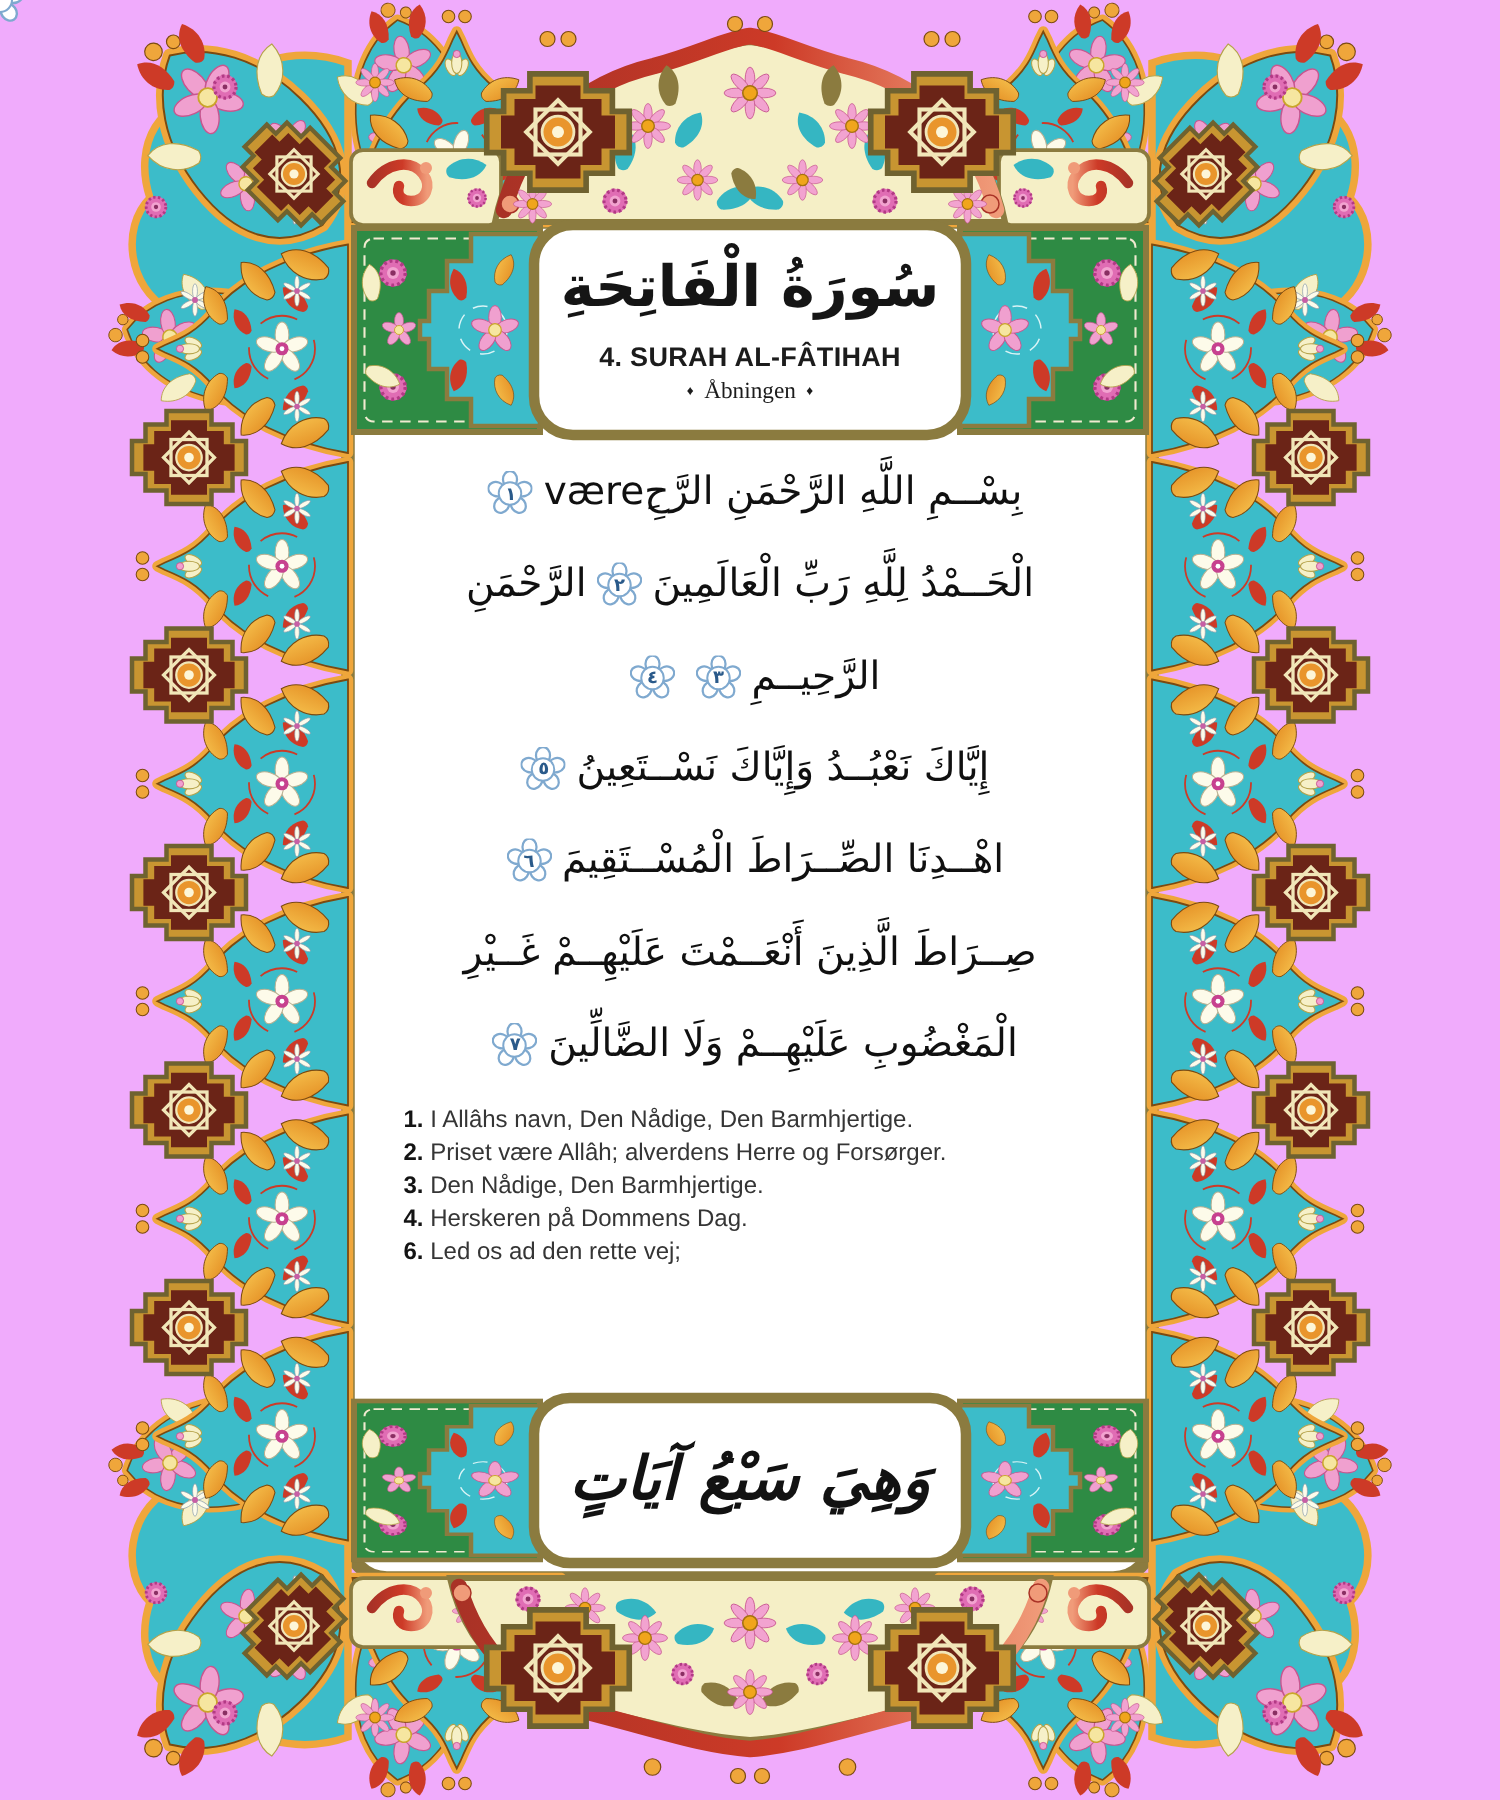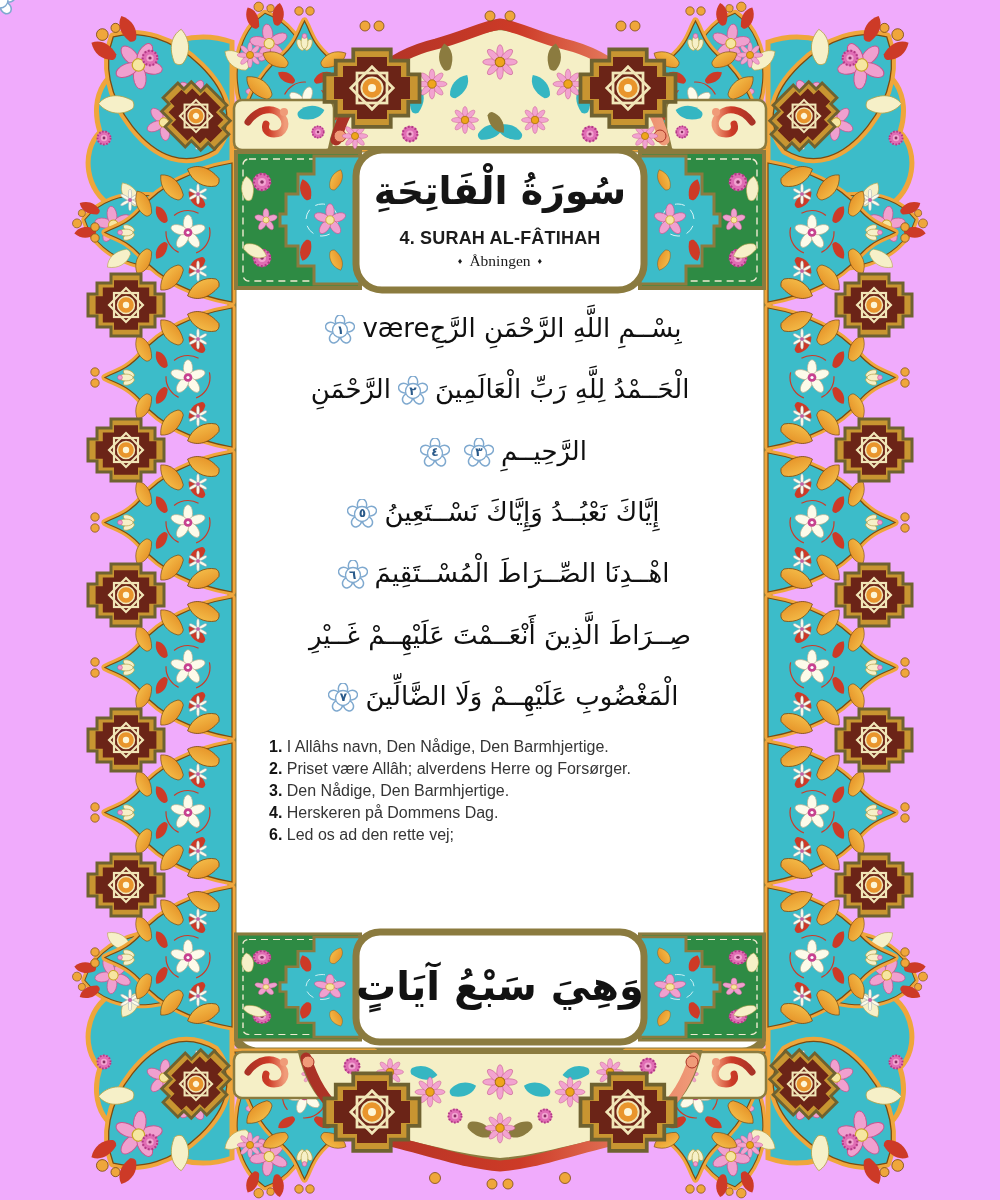--- a/index.html
+++ b/index.html
@@ -25,21 +25,21 @@
   .ayah-marker .num{position:absolute;left:0;top:0;width:30px;height:30px;display:flex;align-items:center;
                     justify-content:center;font-family:"DejaVu Sans",sans-serif;font-weight:bold;font-size:12px;
                     color:#2a5a8a;padding-bottom:1px;box-sizing:border-box;}
 
   
   .translation{left:253px;top:736px;width:505px;font-size:16px;line-height:21.9px;color:#353535;margin-left:16px;}
   .trans-line b{color:#141414;}
 
   
   .footer-ar{left:356px;top:938px;width:288px;height:96px;display:flex;align-items:center;justify-content:center;
-             direction:rtl;font-family:"DejaVu Sans",sans-serif;font-weight:700;font-size:40px;color:#121212;}
+             direction:rtl;font-family:"DejaVu Sans",sans-serif;font-weight:700;font-size:40px;color:#121212;font-style:italic;}
 </style>
 </head>
 <body>
 
 <div class="page">
 
 <svg class="border-svg" viewBox="0 0 1000 1200" aria-hidden="true">
   <defs>
     <linearGradient id="gg" x1="0" y1="0" x2="1" y2="1">
       <stop offset="0" stop-color="#f9cb55"></stop>

